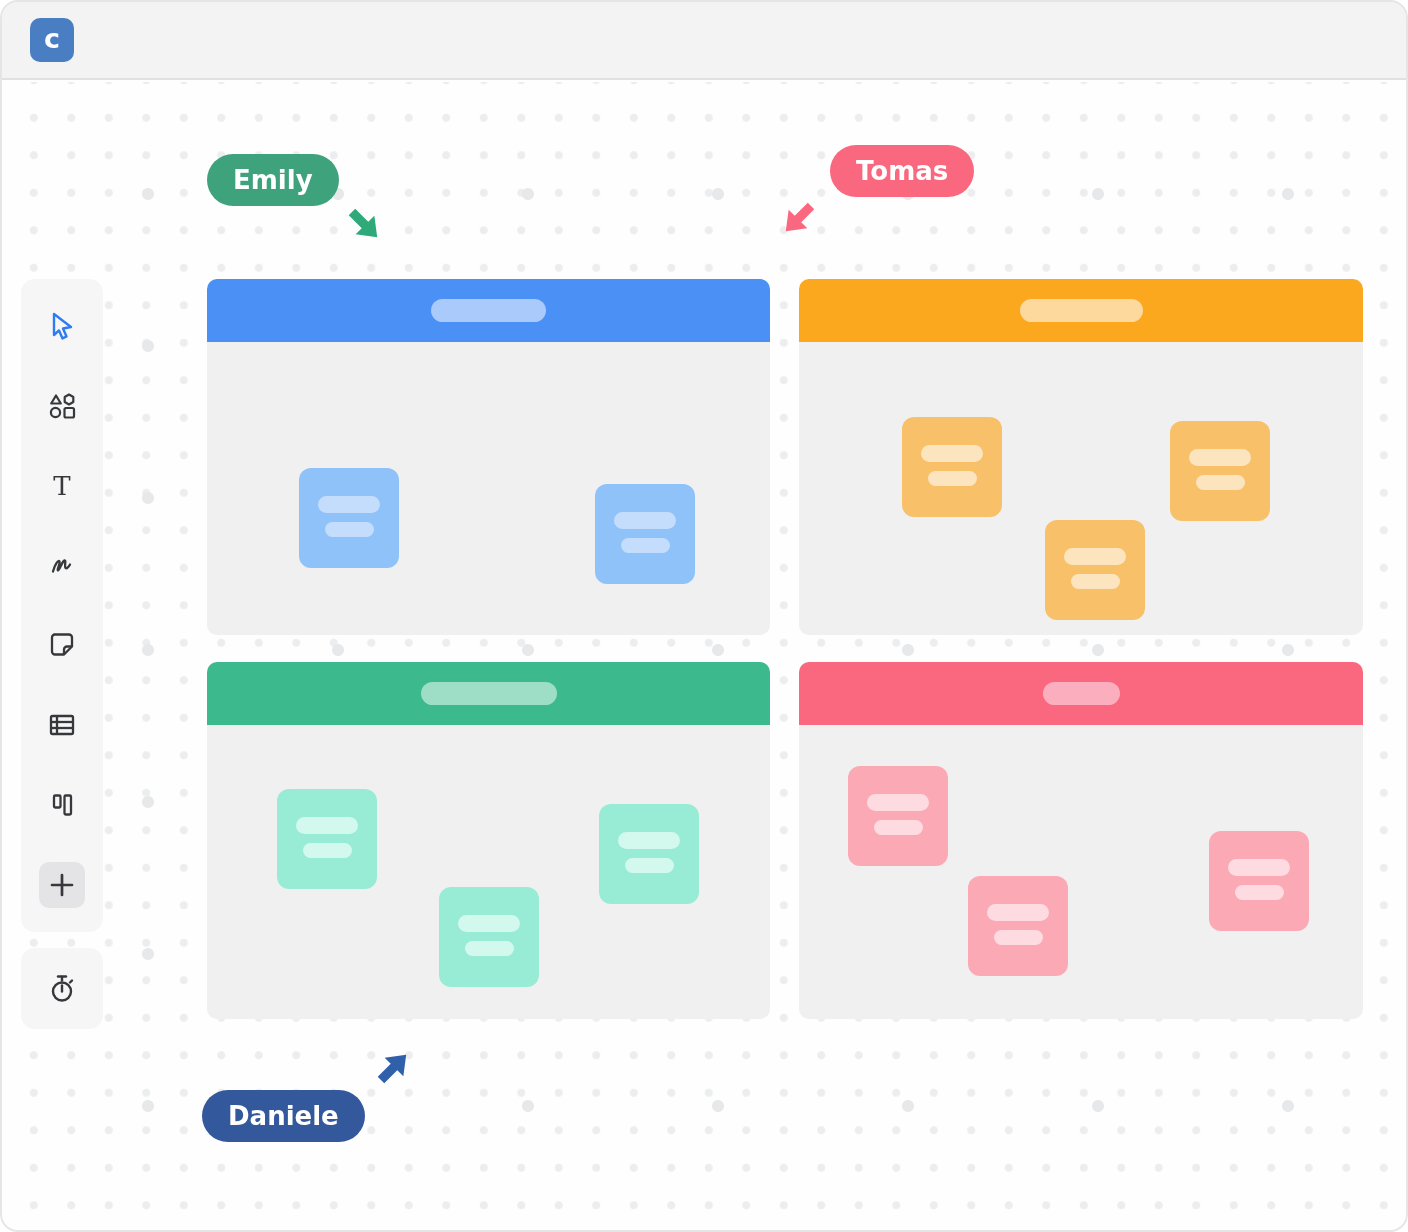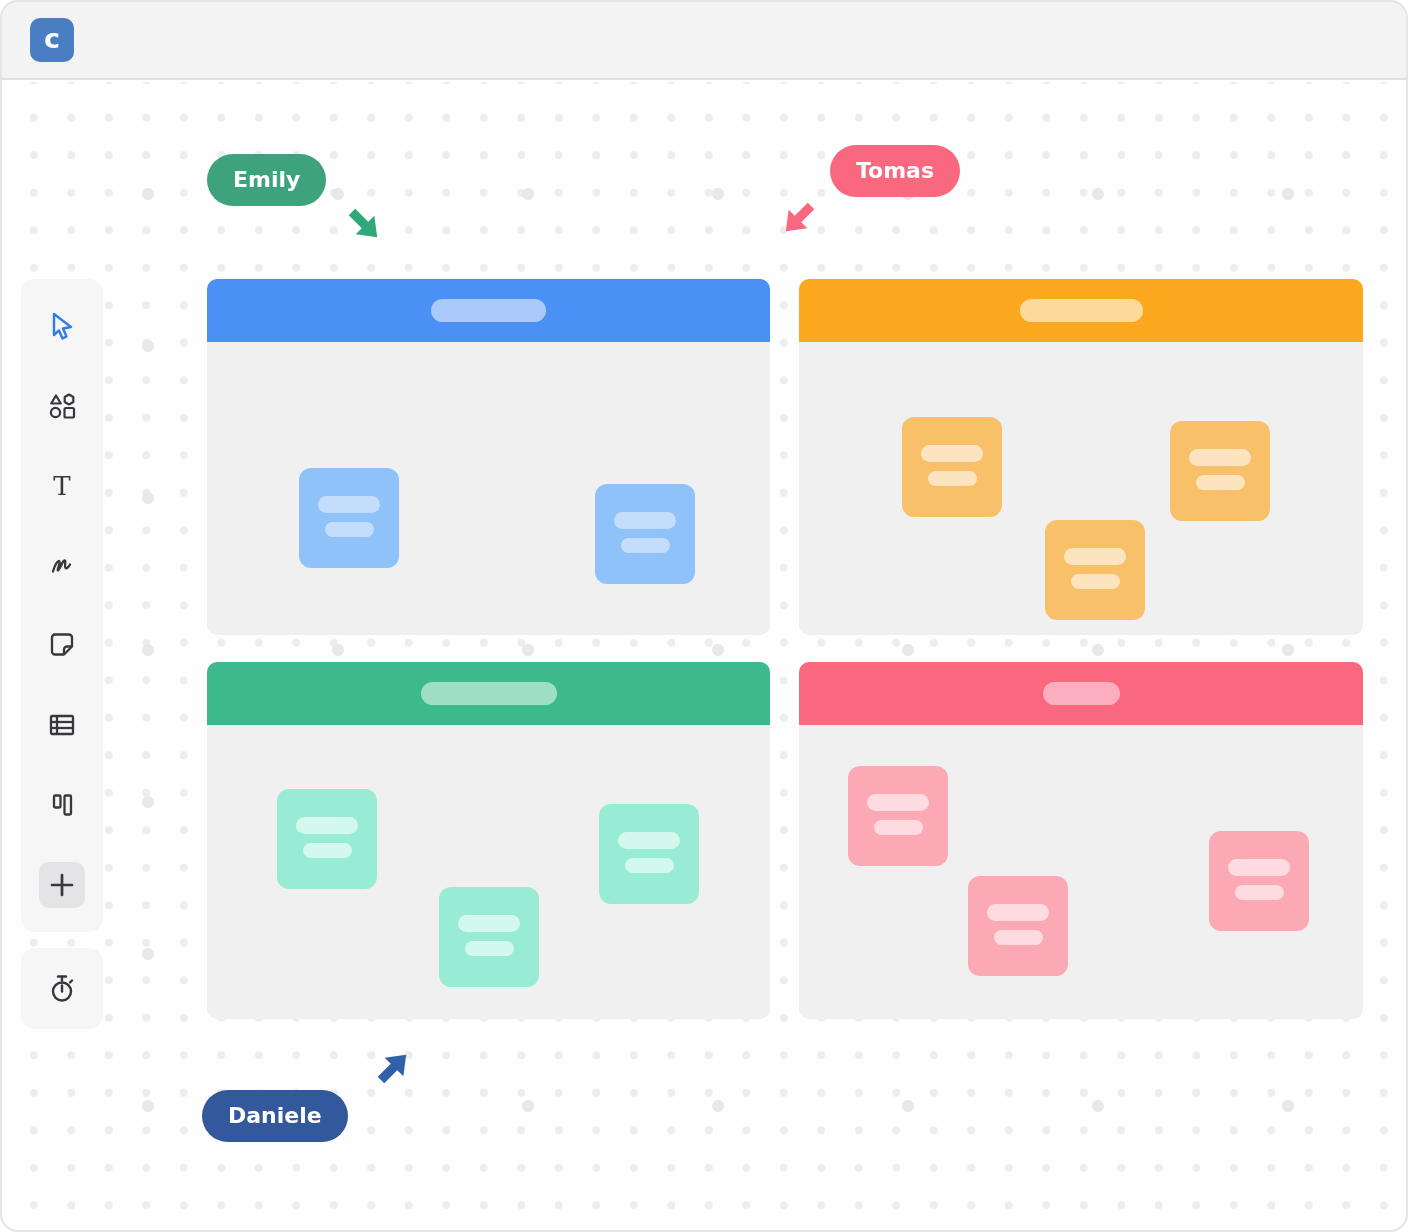--- a/index.html
+++ b/index.html
@@ -78,21 +78,21 @@
     display:flex; flex-direction:column; align-items:center;
     justify-content:center; gap:9px; padding-bottom:4px;
   }
   .note i { display:block; background:var(--line); border-radius:9px; }
   .note i.l1 { width:62px; height:17px; }
   .note i.l2 { width:49px; height:15px; }
 
   
   .name-pill {
     position:absolute; height:52px; line-height:52px; padding:0 26px;
-    border-radius:27px; color:#fff; font-size:22px; font-weight:bold;
+    border-radius:27px; color:#fff; font-size:26px; font-weight:bold;
     white-space:nowrap;
   }
   .cursor-arrow { position:absolute; }
 </style>
 </head>
 <body>
 
 <div class="page">
 
   <header class="topbar">

